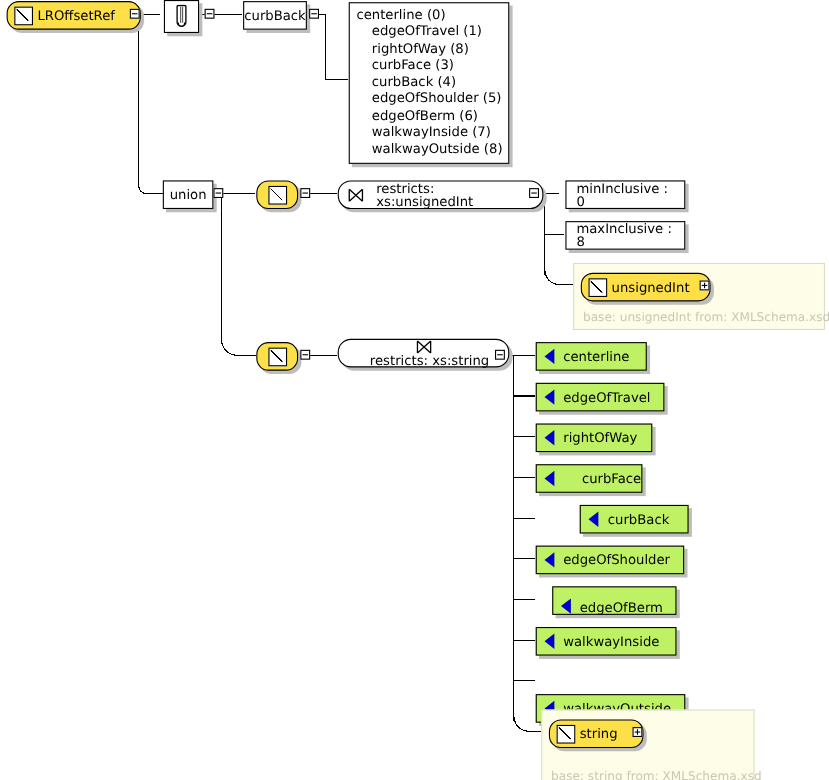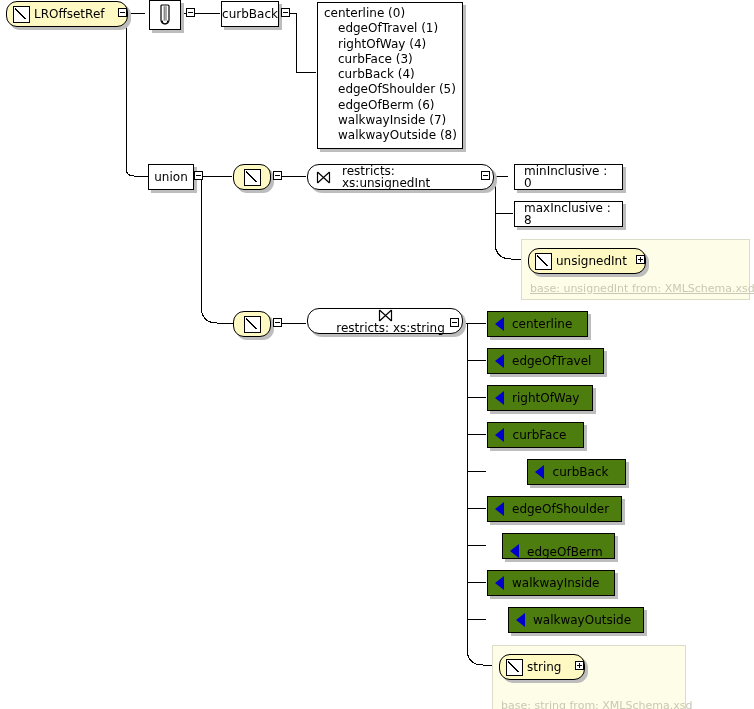--- a/index.html
+++ b/index.html
@@ -15,42 +15,42 @@
   .rect-node{
     display:flex;align-items:center;justify-content:center;
     height:24px;background:#fff;border:1px solid #000;
     box-shadow:3px 3px 0 0 #bdbdbd;
   }
   .rect-node .lbl{padding:0 9px;font-size:12px;line-height:12px;}
 
   
   .oct-node{
     display:flex;align-items:center;
-    height:24px;background:#fef9c3;
+    height:24px;background:#fde047;
     border:1px solid #000;
     border-radius:11px / 11px;
     box-shadow:3px 3px 0 0 #bdbdbd;
     padding:0 6px;
   }
   .oct-node .lbl{padding:0 8px 0 4px;font-size:12px;line-height:12px;}
 
   
   .restr-node{
     display:flex;align-items:center;
     height:24px;background:#fff;border:1px solid #000;
     border-radius:12px / 12px;
     box-shadow:3px 3px 0 0 #bdbdbd;
     padding:0 8px;
   }
   .restr-node .lbl{padding-left:11px;font-size:12px;line-height:12px;letter-spacing:0px;}
 
   
   .enum-node{
     display:flex;align-items:center;
-    height:24px;background:#4d7c0f;border:1px solid #000;
+    height:24px;background:#bef264;border:1px solid #000;
     box-shadow:3px 3px 0 0 #bdbdbd;
     padding:0 6px 0 4px;
   }
   .enum-node .lbl{flex:1;text-align:center;padding:0 10px 0 8px;font-size:12px;line-height:12px;}
 
   
   .doclist{
     position:absolute;background:#fff;border:1px solid #000;
     box-shadow:3px 3px 0 0 #bdbdbd;
     padding:3px 8px 4px 6px;
@@ -59,21 +59,21 @@
   .doclist div{white-space:nowrap;}
   .doclist div.ind{padding-left:14px;}
 
   
   .basepanel{
     position:absolute;background:#fdfde8;border:1px solid #dcdcc8;
     box-sizing:border-box;
   }
   .basepanel .basetext{
     position:absolute;left:8px;bottom:4px;
-    font-size:11px;color:#c8c8b4;white-space:nowrap;text-decoration:underline;
+    font-size:11px;color:#c8c8b4;white-space:nowrap;
   }
 
   
   .ico{flex:0 0 auto;display:inline-block;position:relative;}
 
   
   .ico-st{width:15px;height:15px;border:1px solid #000;background:#fff;}
   .ico-st::after{
     content:"";position:absolute;left:1px;top:1px;width:11px;height:11px;
     background:linear-gradient(to bottom left,#ffffff 0%,#ffffff 48%,#000000 48%,#000000 56%,#ffffff 56%,#ffffff 100%);
@@ -166,21 +166,21 @@
   <div class="exp" style="left:186px;top:8px;"></div>
 
   <div class="rect-node" style="position:absolute;left:221px;top:1px;width:56px;">
     <span class="lbl">curbBack</span>
   </div>
   <div class="exp" style="left:281px;top:8px;"></div>
 
   <div class="doclist" style="left:317px;top:2px;width:130px;">
     <div>centerline (0)</div>
     <div class="ind">edgeOfTravel (1)</div>
-    <div class="ind">rightOfWay (4)</div>
+    <div class="ind">rightOfWay (8)</div>
     <div class="ind">curbFace (3)</div>
     <div class="ind">curbBack (4)</div>
     <div class="ind">edgeOfShoulder (5)</div>
     <div class="ind">edgeOfBerm (6)</div>
     <div class="ind">walkwayInside (7)</div>
     <div class="ind">walkwayOutside (8)</div>
   </div>
 
   <div class="rect-node" style="position:absolute;left:148px;top:164px;width:44px;">
     <span class="lbl">union</span>
@@ -234,41 +234,41 @@
     <span class="lbl">centerline</span>
   </div>
   <div class="enum-node" style="position:absolute;left:487px;top:385px;width:94px;">
     <span class="ico-tri"></span>
     <span class="lbl">rightOfWay</span>
   </div>
   <div class="enum-node" style="position:absolute;left:487px;top:348px;width:105px;">
     <span class="ico-tri"></span>
     <span class="lbl">edgeOfTravel</span>
   </div>
-  <div class="enum-node" style="position:absolute;left:487px;top:422px;width:85px;">
+  <div class="enum-node" style="position:absolute;left:487px;top:422px;width:85px;gap:17px;">
     <span class="ico-tri"></span>
     <span class="lbl">curbFace</span>
   </div>
   <div class="enum-node" style="position:absolute;left:487px;top:459px;width:87px;margin-left:40px;">
     <span class="ico-tri"></span>
     <span class="lbl">curbBack</span>
   </div>
   <div class="enum-node" style="position:absolute;left:487px;top:496px;width:123px;">
     <span class="ico-tri"></span>
     <span class="lbl">edgeOfShoulder</span>
   </div>
   <div class="enum-node" style="position:absolute;left:502px;top:533px;width:101px;align-items:flex-end;">
     <span class="ico-tri"></span>
     <span class="lbl">edgeOfBerm</span>
   </div>
   <div class="enum-node" style="position:absolute;left:487px;top:570px;width:116px;">
     <span class="ico-tri"></span>
     <span class="lbl">walkwayInside</span>
   </div>
-  <div class="enum-node" style="position:absolute;left:487px;top:607px;width:124px;margin-left:21px;">
+  <div class="enum-node" style="position:absolute;left:487px;top:631px;width:124px;">
     <span class="ico-tri"></span>
     <span class="lbl">walkwayOutside</span>
   </div>
 
   <div class="basepanel" style="left:492px;top:645px;width:194px;height:72px;">
     <div class="oct-node" style="position:absolute;left:6px;top:8px;width:72px;">
       <span class="ico ico-st"></span>
       <span class="lbl">string</span>
     </div>
     <div class="exp plus" style="left:82px;top:15px;"></div>

